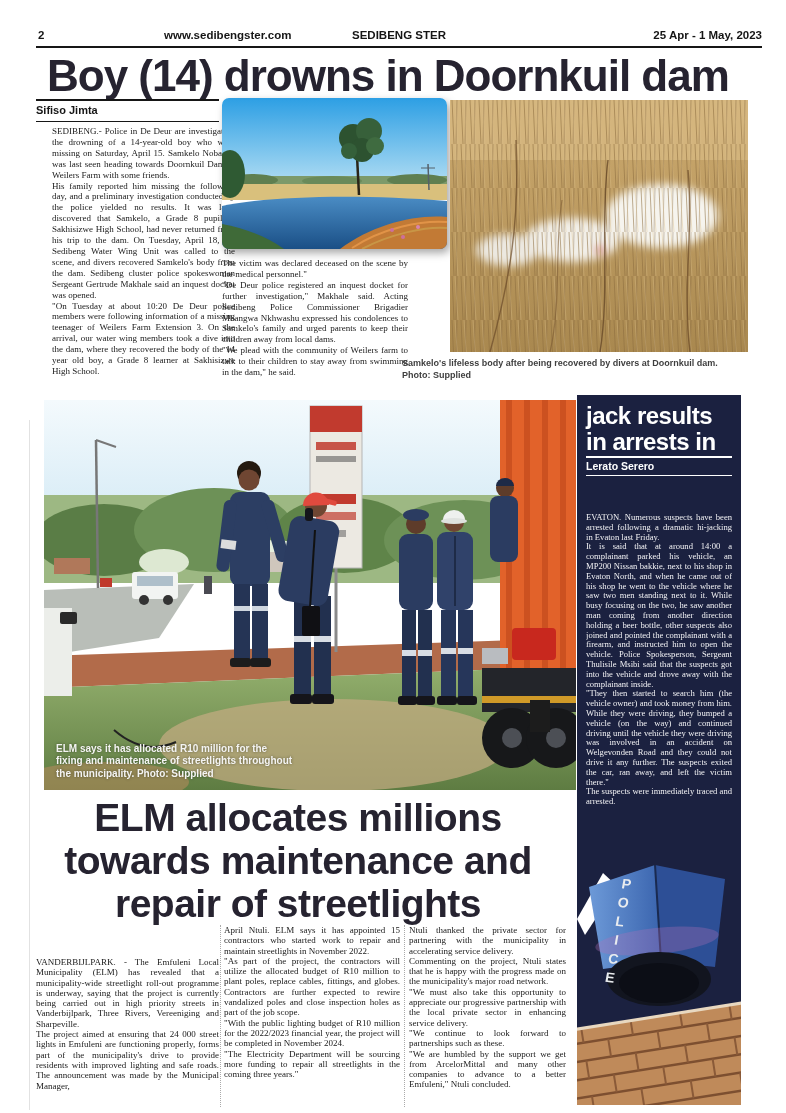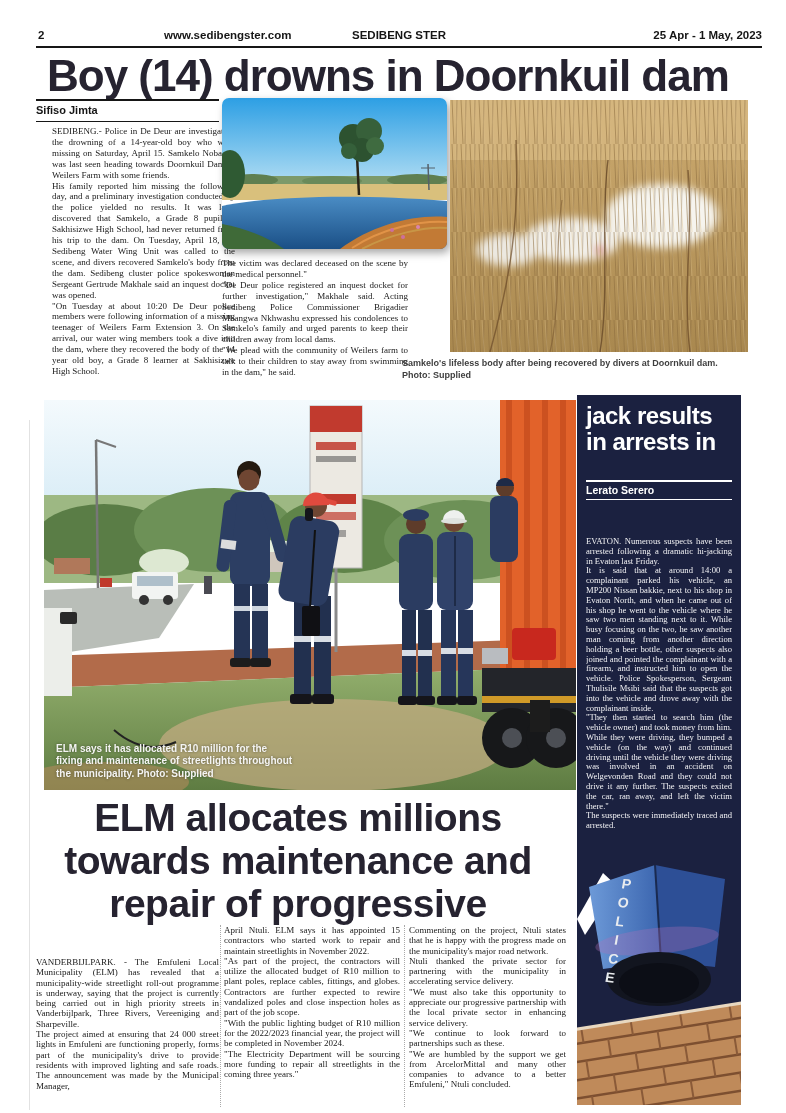--- a/index.html
+++ b/index.html
@@ -37,21 +37,21 @@
   
   .photo{position:absolute;overflow:hidden;}
   .photo svg{display:block;}
   .dam{border-radius:7px;box-shadow:3px 4px 8px rgba(0,0,0,.35);}
   
   .sidebar{position:absolute;left:577px;top:395px;width:164px;height:710px;background:#1b2140;
      color:#fff;box-sizing:border-box;padding:8px 9px;}
   .sb-headline{font-family:"Liberation Sans",sans-serif;font-weight:bold;font-size:24px;
      line-height:25.5px;letter-spacing:-0.5px;color:#fff;}
   .sb-byline{font-family:"Liberation Sans",sans-serif;font-weight:bold;font-size:10.5px;
-     border-top:2px solid #fff;border-bottom:1px solid #fff;padding:2px 0 3px 0;margin:26px 0 9px 0;}
+     border-top:2px solid #fff;border-bottom:1px solid #fff;padding:2px 0 3px 0;margin:2px 0 9px 0;}
   .sb-body{text-align:justify;font-size:8.6px;line-height:9.8px;color:#f2f2f4;height:312px;overflow:hidden;margin-top:37px;}
   .sb-body p{margin:0;}
   .police-photo{position:absolute;left:0;bottom:0;width:164px;height:246px;overflow:hidden;}
   .police-text{position:absolute;left:33px;top:16px;writing-mode:vertical-lr;text-orientation:upright;
      font-family:"Liberation Sans",sans-serif;font-weight:bold;font-size:14px;letter-spacing:3px;
      color:#e9ecef;transform:rotate(10deg) skewY(-4deg);}
   
   .vdot{position:absolute;width:0;border-left:1px dotted #aaa;}
   .edge-line{position:absolute;left:29px;top:420px;width:1px;height:690px;background:#e2e2e2;}
 </style>
@@ -335,37 +335,37 @@
           <rect x="-25" y="156" width="230" height="3" fill="#e8d8c0"></rect>
         </g>
       </svg>
       <div class="police-text">POLICE</div>
     </div>
   </div>
 
   <div class="headline2">
     <div>ELM allocates millions</div>
     <div>towards maintenance and</div>
-    <div>repair of progressive</div>
+    <div>repair of streetlights</div>
   </div>
 
 
   <div class="copy copy2" style="left:36px;top:957px;width:183px;height:148px;">
     <p>VANDERBIJLPARK. - The Emfuleni Local Municipality (ELM) has revealed that a municipality-wide streetlight roll-out programme is underway, saying that the project is currently being carried out in high priority streets in Vanderbijlpark, Three Rivers, Vereeniging and Sharpeville.</p>
     <p>The project aimed at ensuring that 24 000 street lights in Emfuleni are functioning properly, forms part of the municipality's drive to provide residents with improved lighting and safe roads. The announcement was made by the Municipal Manager,</p>
   </div>
   <div class="copy copy2" style="left:224px;top:925px;width:176px;height:180px;">
     <p>April Ntuli. ELM says it has appointed 15 contractors who started work to repair and maintain streetlights in November 2022.</p>
     <p>"As part of the project, the contractors will utilize the allocated budget of R10 million to plant poles, replace cables, fittings, and globes. Contractors are further expected to rewire vandalized poles and close inspection holes as part of the job scope.</p>
     <p>"With the public lighting budget of R10 million for the 2022/2023 financial year, the project will be completed in November 2024.</p>
     <p>"The Electricity Department will be sourcing more funding to repair all streetlights in the coming three years."</p>
   </div>
   <div class="copy copy2" style="left:409px;top:925px;width:157px;height:180px;">
+    <p>Ntuli thanked the private sector for partnering with the municipality in accelerating service delivery.</p>
     <p>Commenting on the project, Ntuli states that he is happy with the progress made on the municipality's major road network.</p>
-    <p>Ntuli thanked the private sector for partnering with the municipality in accelerating service delivery.</p>
     <p>"We must also take this opportunity to appreciate our progressive partnership with the local private sector in enhancing service delivery.</p>
     <p>"We continue to look forward to partnerships such as these.</p>
     <p>"We are humbled by the support we get from ArcelorMittal and many other companies to advance to a better Emfuleni," Ntuli concluded.</p>
   </div>
 
   <div class="vdot" style="left:220px;top:925px;height:182px;"></div>
   <div class="vdot" style="left:404px;top:925px;height:182px;"></div>
   <div class="edge-line"></div>
 
 </div>

